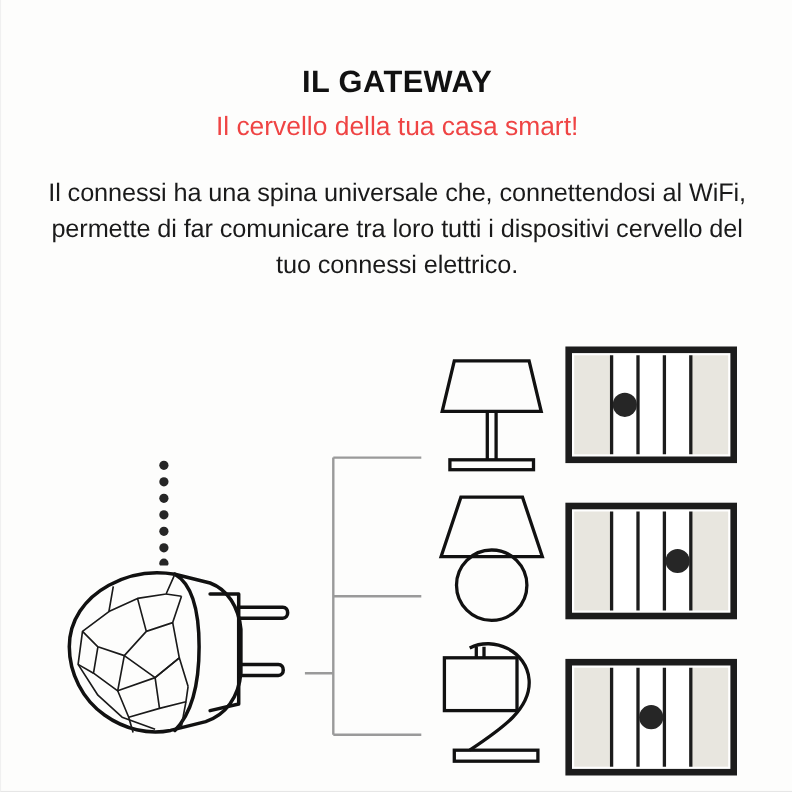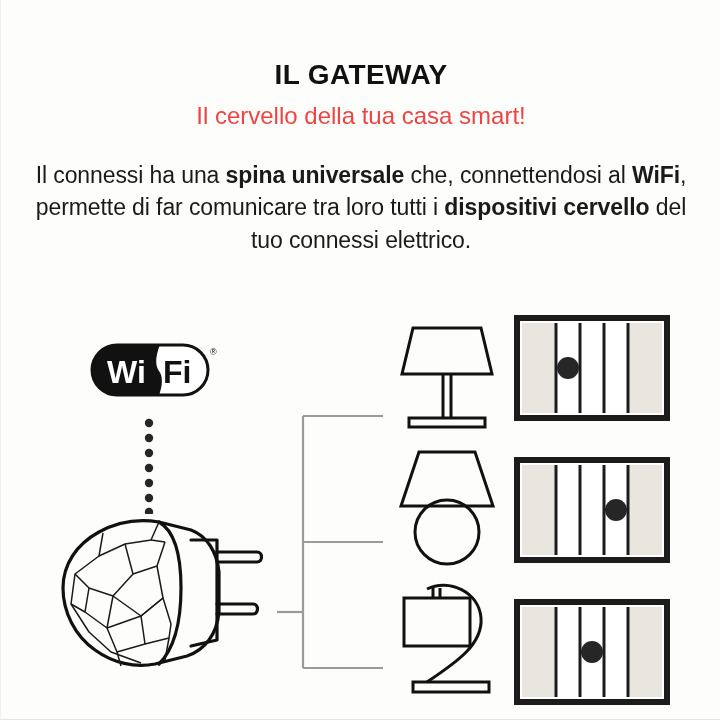--- a/index.html
+++ b/index.html
@@ -49,21 +49,21 @@
   }
   .body-copy {
     font-size: 23px;
     font-weight: 400;
     line-height: 1.42;
     margin: 0;
     color: #1a1a1a;
     letter-spacing: -0.1px;
   }
   .body-copy b {
-    font-weight: 700;
+    font-weight: 400;
   }
 
   
   .diagram {
     position: absolute;
     top: 300px;
     left: 0;
     width: 720px;
     height: 420px;
   }
@@ -108,41 +108,20 @@
 <div class="page">
 
   <div class="text-block">
     <h1 class="title">IL GATEWAY</h1>
     <p class="subtitle">Il cervello della tua casa smart!</p>
     <p class="body-copy"><span>Il connessi ha una </span><b>spina universale</b><span> che, connettendosi al </span><b>WiFi</b><span>, permette di far comunicare tra loro tutti i </span><b>dispositivi cervello</b><span> del tuo connessi elettrico.</span></p>
   </div>
 
   <div class="diagram">
 
-    <div class="wifi-wrap">
-      <svg width="130" height="62" viewBox="0 0 130 62">
-        <defs>
-          <clipPath id="pillclip">
-            <rect x="3" y="5" width="116" height="50" rx="25" ry="25"></rect>
-          </clipPath>
-        </defs>
-
-        <rect x="3" y="5" width="116" height="50" rx="25" ry="25" fill="#ffffff" stroke="#111111" stroke-width="3"></rect>
-
-        <g clip-path="url(#pillclip)">
-          <path d="M3 2 L72 2 C 66 16, 66 26, 70 31 C 74 36, 74 46, 69 58 L3 58 Z" fill="#111111"></path>
-        </g>
-
-        <text x="18" y="43" font-family="'Liberation Sans', sans-serif" font-size="32" font-weight="700" fill="#ffffff">Wi</text>
-
-        <text x="74" y="43" font-family="'Liberation Sans', sans-serif" font-size="32" font-weight="700" fill="#111111">Fi</text>
-
-        <text x="121" y="15" font-family="'Liberation Sans', sans-serif" font-size="9" fill="#111111">®</text>
-      </svg>
-    </div>
 
     <div class="dots-wrap">
       <svg width="16" height="96" viewBox="0 0 16 96">
         <circle cx="8" cy="5" r="4.2" fill="#262626"></circle>
         <circle cx="8" cy="20" r="4.2" fill="#262626"></circle>
         <circle cx="8" cy="35" r="4.2" fill="#262626"></circle>
         <circle cx="8" cy="50" r="4.2" fill="#262626"></circle>
         <circle cx="8" cy="65" r="4.2" fill="#262626"></circle>
         <circle cx="8" cy="80" r="4.2" fill="#262626"></circle>
         <circle cx="8" cy="94" r="4.2" fill="#262626"></circle>

